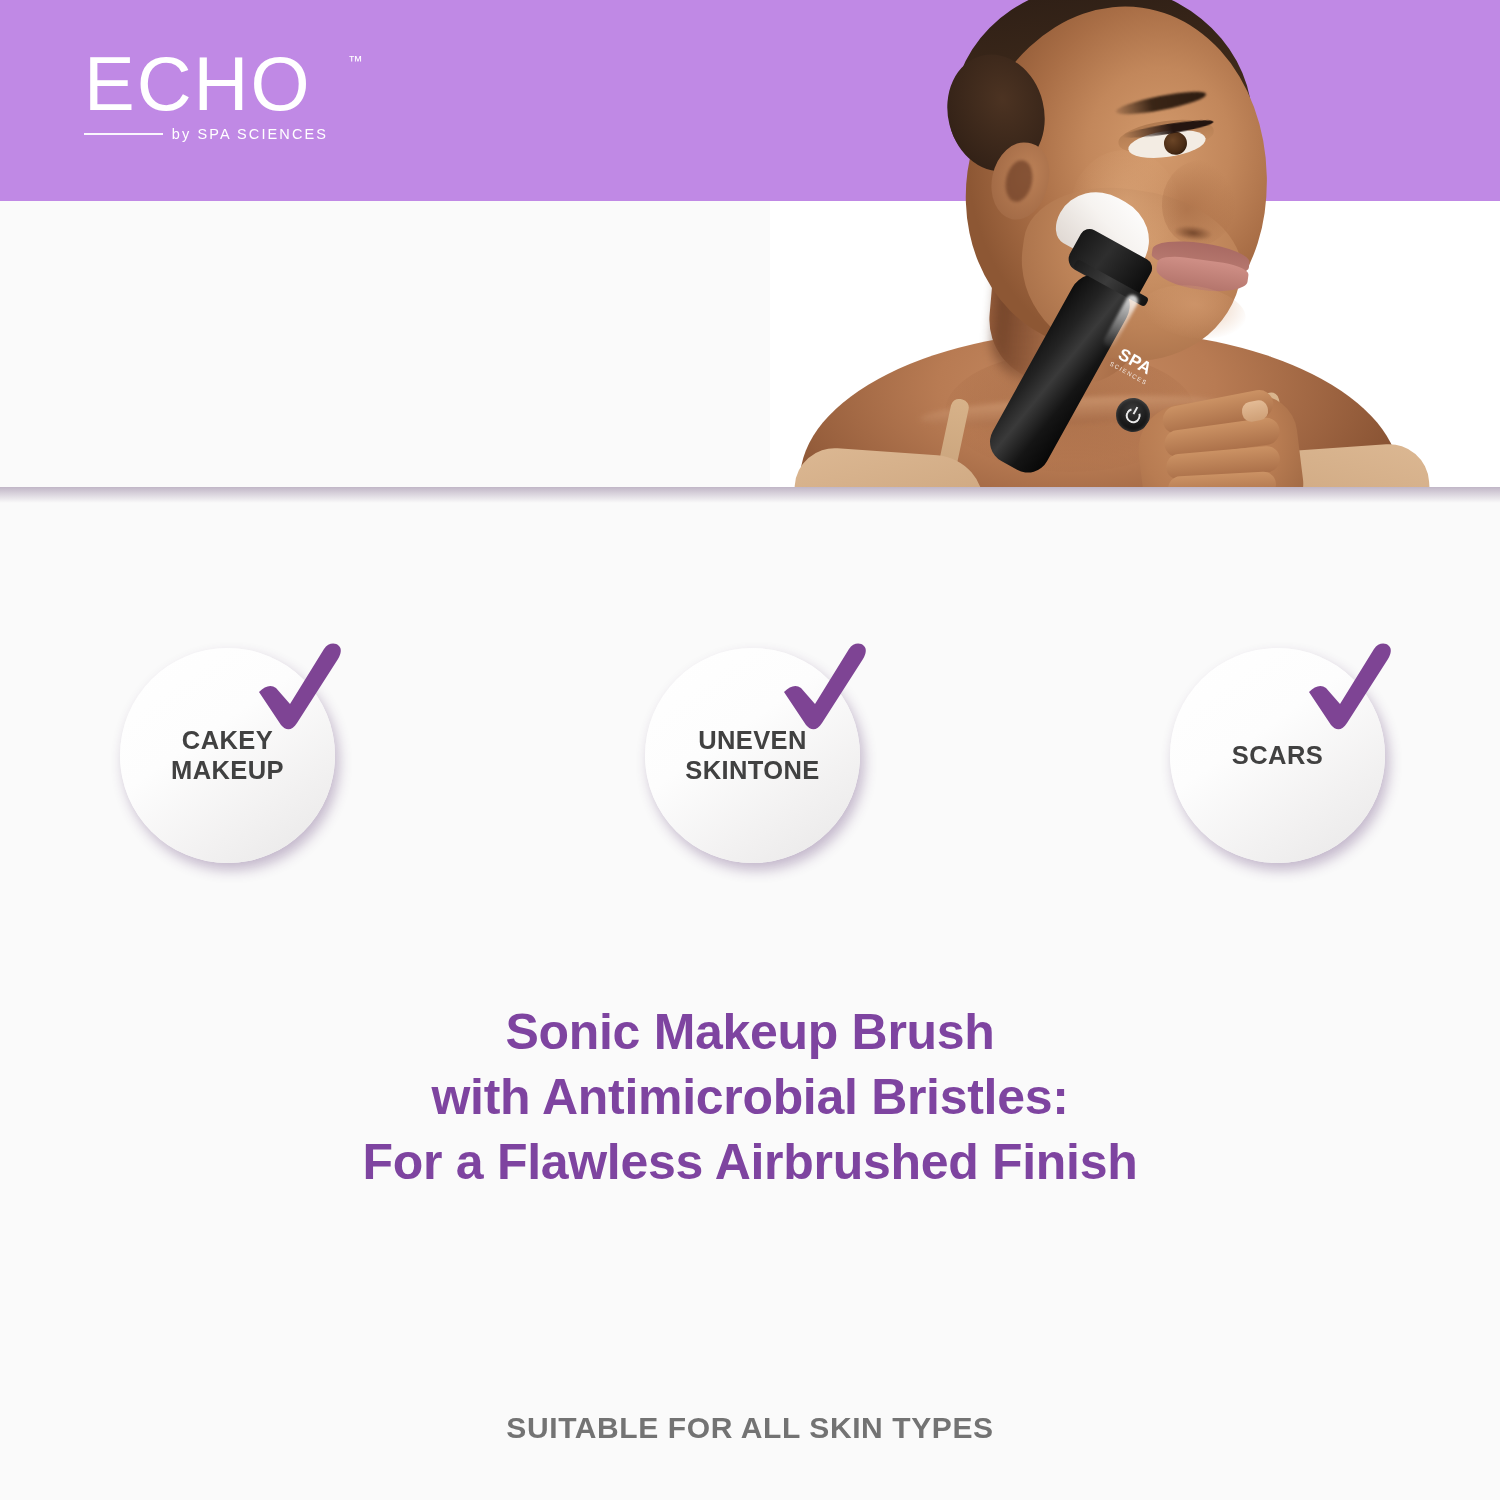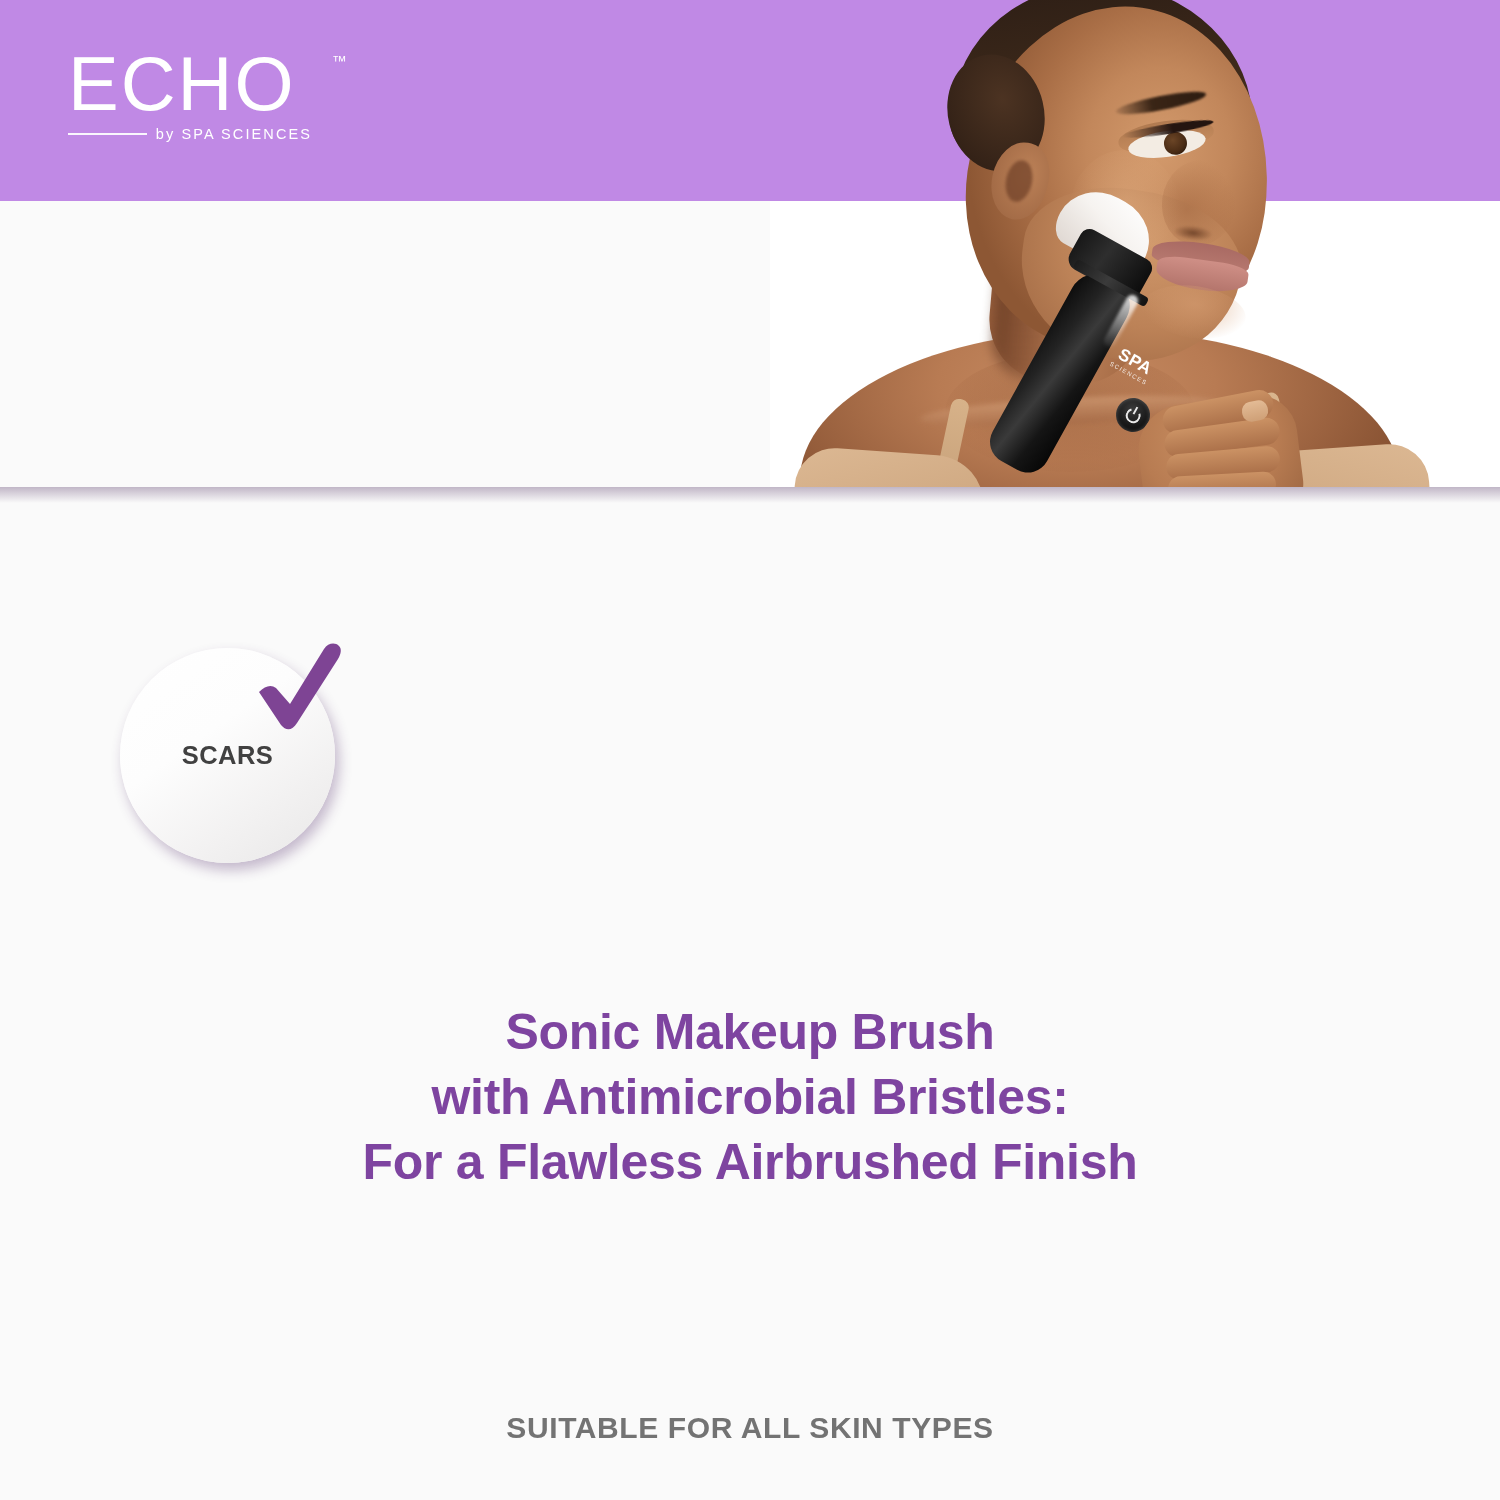--- a/index.html
+++ b/index.html
@@ -13,21 +13,21 @@
 
   
   #stage { position:absolute; inset:0; width:1500px; height:1500px; overflow:hidden; background:#fafafa; }
 
   
   .header-band {
     position:absolute; left:0; top:0; width:1500px; height:201px;
     background:#c089e5;
     z-index:2;
   }
-  .logo-wrap { position:absolute; left:68px; top:48px; width:260px; z-index:6; }
+  .logo-wrap { position:absolute; left:84px; top:48px; width:260px; z-index:6; }
   .logo-echo {
     font-family:"Liberation Sans", sans-serif;
     font-size:76px; font-weight:400; color:#ffffff;
     letter-spacing:2px; line-height:0.95;
     position:relative; display:inline-block;
   }
   .logo-tm {
     position:absolute; right:-19px; top:4px;
     font-size:15px; font-weight:400; color:#ffffff; letter-spacing:0;
   }
@@ -432,21 +432,39 @@
       <div class="m-nail"></div>
     </div>
   </div>
 
   <div class="gradient-panel">
     <div class="panel-topshade"></div>
   </div>
 
   <div class="circles-row">
 
-
+    <div class="concern">
+      <div class="concern-circle">
+        <div class="concern-label">CAKEY
+MAKEUP</div>
+      </div>
+      <svg class="concern-check" viewBox="0 0 112 112">
+        <path d="M14 62 C20 56 26 54 31 58 L45 74 L79 19 C83 13 90 12 94 16 C97 19 96 24 93 29 L52 93 C47 101 41 101 36 95 Z" fill="#7E4494"></path>
+      </svg>
+    </div>
+
+    <div class="concern">
+      <div class="concern-circle">
+        <div class="concern-label">UNEVEN
+SKINTONE</div>
+      </div>
+      <svg class="concern-check" viewBox="0 0 112 112">
+        <path d="M14 62 C20 56 26 54 31 58 L45 74 L79 19 C83 13 90 12 94 16 C97 19 96 24 93 29 L52 93 C47 101 41 101 36 95 Z" fill="#7E4494"></path>
+      </svg>
+    </div>
 
 
 
     <div class="concern">
       <div class="concern-circle">
         <div class="concern-label">SCARS</div>
       </div>
       <svg class="concern-check" viewBox="0 0 112 112">
         <path d="M14 62 C20 56 26 54 31 58 L45 74 L79 19 C83 13 90 12 94 16 C97 19 96 24 93 29 L52 93 C47 101 41 101 36 95 Z" fill="#7E4494"></path>
       </svg>

